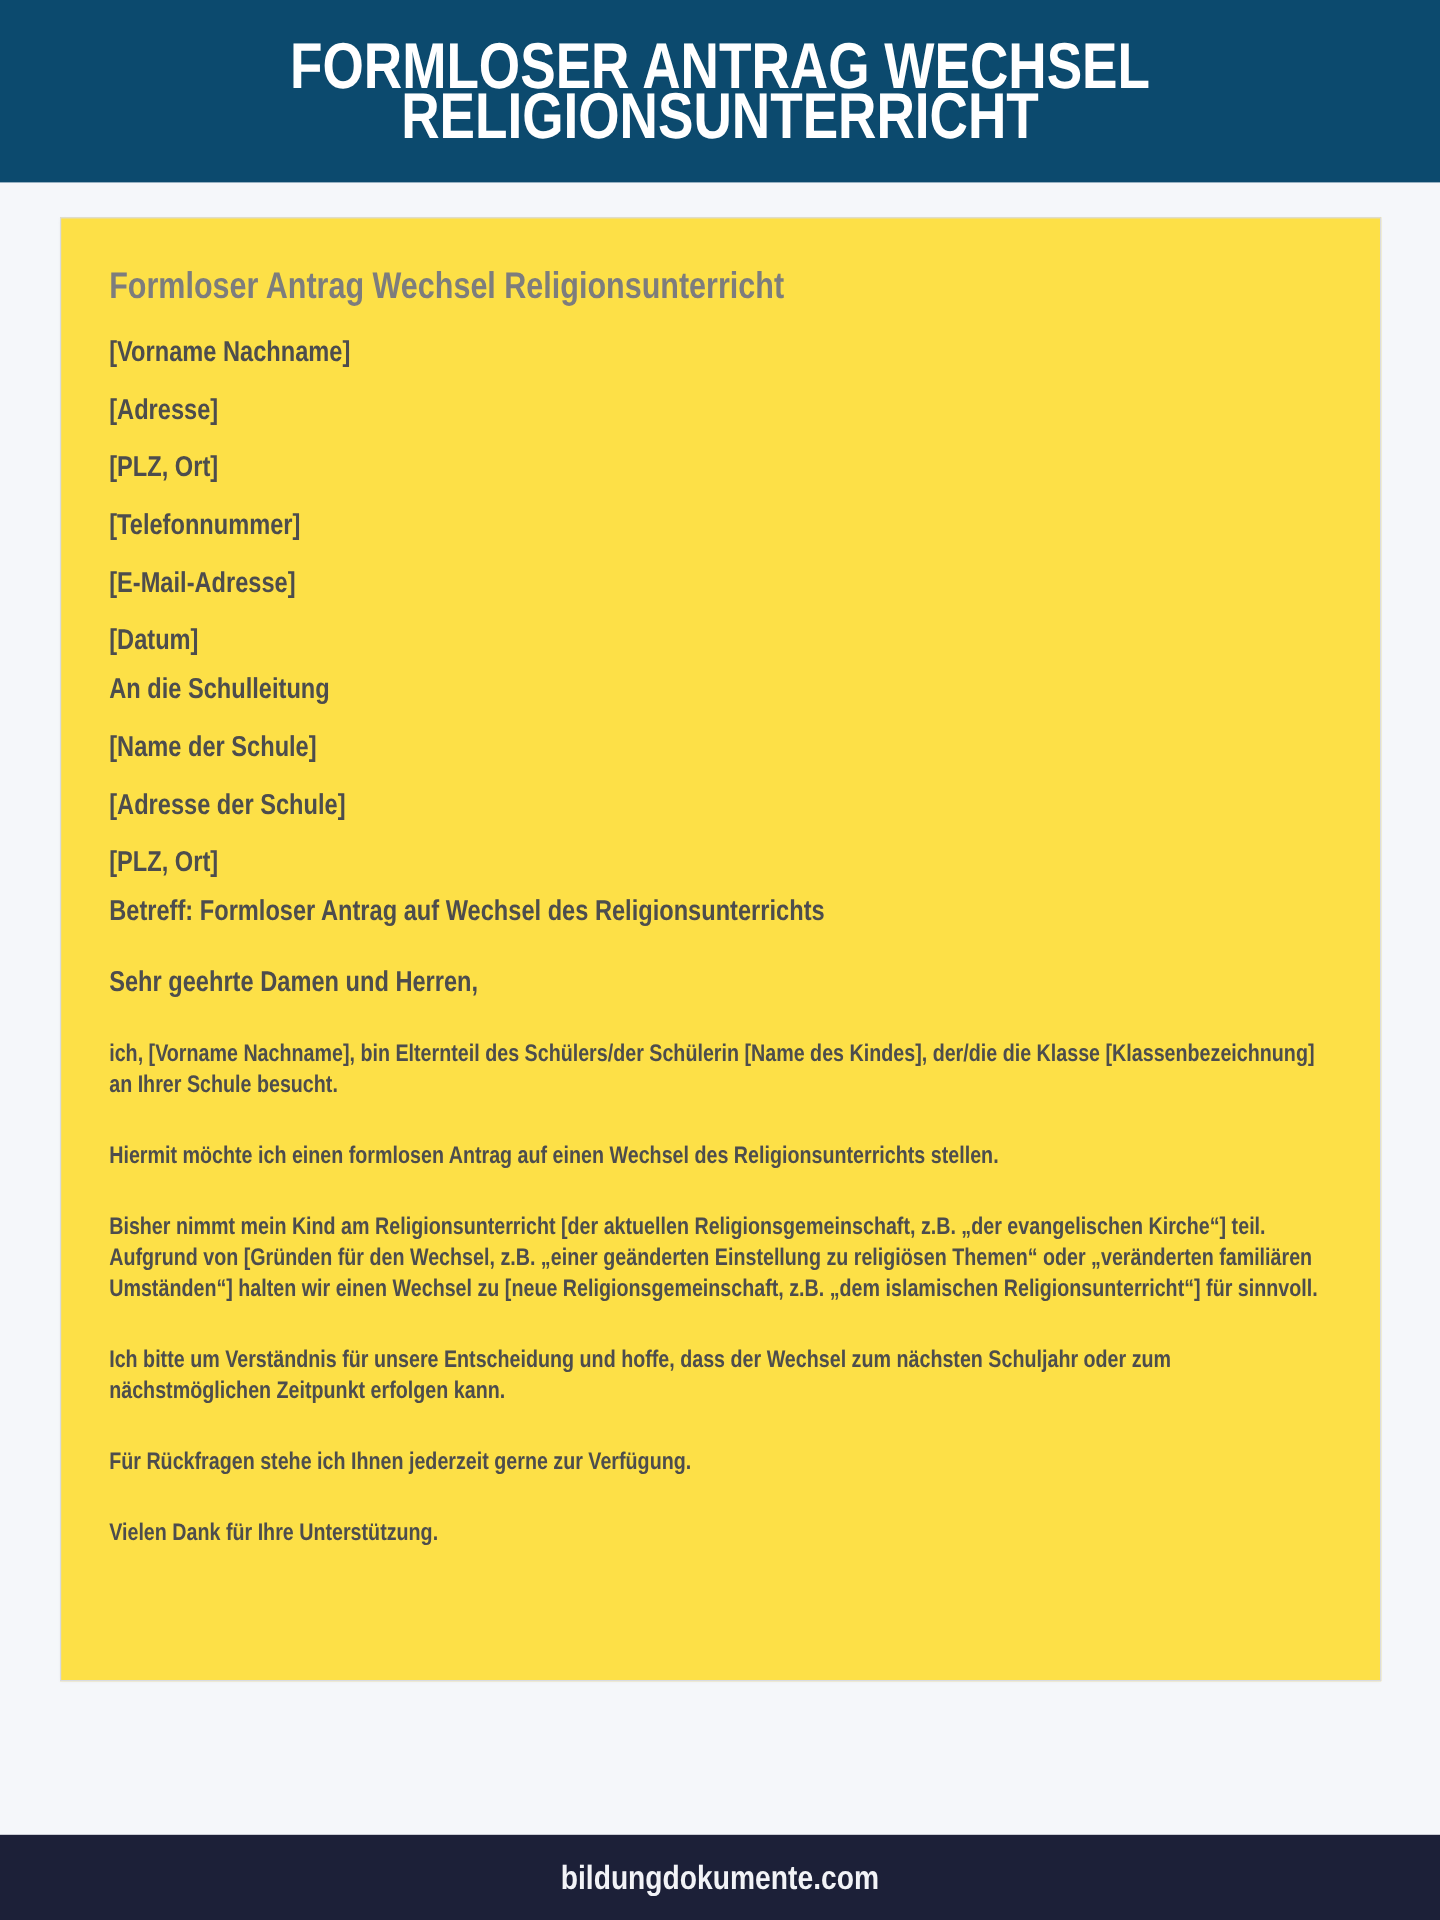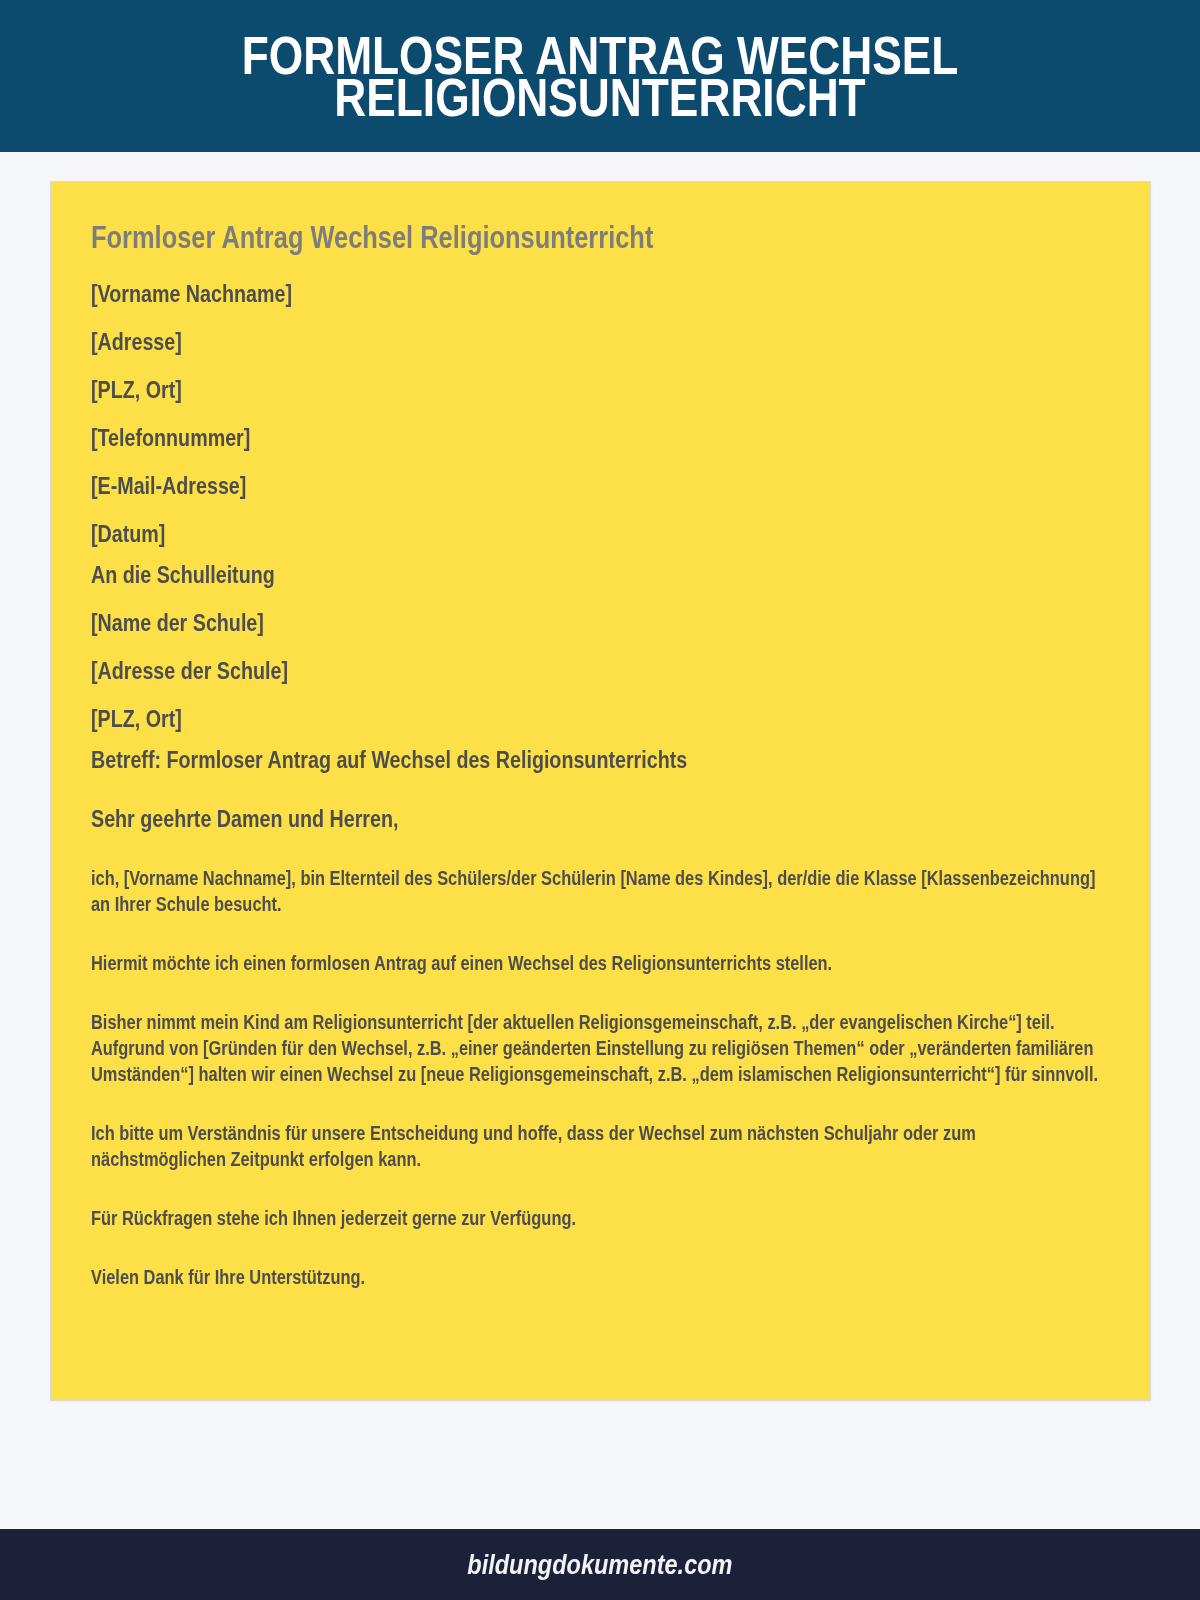--- a/index.html
+++ b/index.html
@@ -70,21 +70,20 @@
 
   
   .page-footer {
     position: absolute;
     left: 0; right: 0; bottom: 0;
     height: 71px;
     background: #1c2038;
     display: flex;
     align-items: center;
     justify-content: center;
-    font-style: italic;
   }
   .footer-domain {
     color: #f2f3f7;
     font-size: 28px;
     transform: scaleX(0.84);
     transform-origin: 50% 50%;
     white-space: nowrap;
   }
 </style>
 </head>

